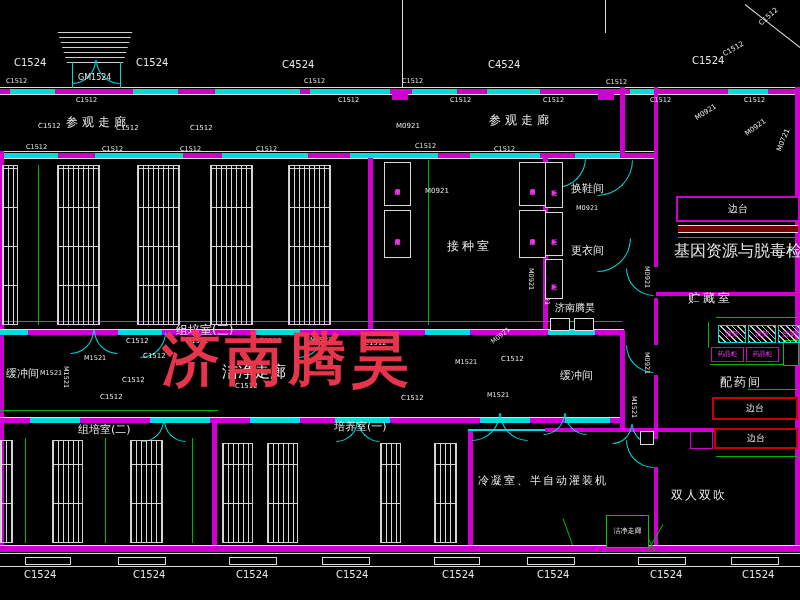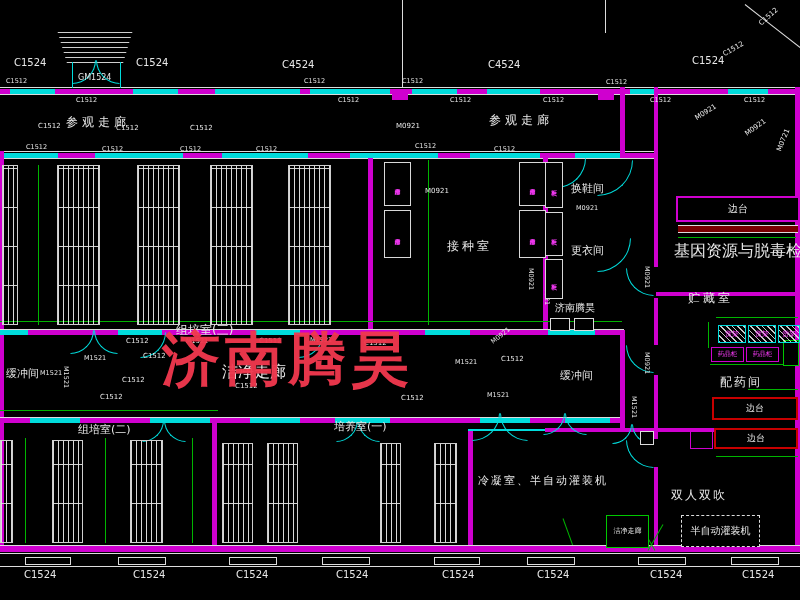--- a/index.html
+++ b/index.html
@@ -243,21 +243,20 @@
     <div class="lbl" style="left: 742px; top: 570px; font-size: 10px;">C1524</div>
     <div class="bx" style="left: 676px; top: 196px; width: 124px; height: 26px; border: 2px solid rgb(207, 0, 207); color: rgb(232, 232, 232); font-size: 10px;">边台</div>
     <div class="bx hatch" style="left: 718px; top: 325px; width: 28px; height: 18px; border: 1px solid rgb(0, 220, 220); color: rgb(255, 60, 255); font-size: 7px;">货架</div>
     <div class="bx hatch" style="left: 748px; top: 325px; width: 28px; height: 18px; border: 1px solid rgb(0, 220, 220); color: rgb(255, 60, 255); font-size: 7px;">货架</div>
     <div class="bx hatch" style="left: 778px; top: 325px; width: 22px; height: 18px; border: 1px solid rgb(0, 220, 220); color: rgb(255, 60, 255); font-size: 7px;">货架</div>
     <div class="bx" style="left: 711px; top: 347px; width: 33px; height: 15px; border: 1px solid rgb(207, 0, 207); color: rgb(255, 60, 255); font-size: 6.5px;">药品柜</div>
     <div class="bx" style="left: 746px; top: 347px; width: 33px; height: 15px; border: 1px solid rgb(207, 0, 207); color: rgb(255, 60, 255); font-size: 6.5px;">药品柜</div>
     <div class="bx" style="left: 712px; top: 397px; width: 86px; height: 23px; border: 2px solid rgb(200, 0, 0); color: rgb(232, 232, 232); font-size: 9px;">边台</div>
     <div class="bx" style="left: 714px; top: 428px; width: 84px; height: 21px; border: 2px solid rgb(200, 0, 0); color: rgb(232, 232, 232); font-size: 9px;">边台</div>
     <div class="bx" style="left: 606px; top: 515px; width: 43px; height: 33px; border: 1px solid rgb(0, 200, 0); color: rgb(232, 232, 232); font-size: 7px;">洁净走廊</div>
-    <div class="bx" style="left: 681px; top: 515px; width: 79px; height: 32px; border: 1px dashed rgb(220, 220, 220); color: rgb(232, 232, 232); font-size: 10px;">半自动灌装机</div>
     <div class="bx vtx" style="left: 384px; top: 162px; width: 27px; height: 44px; border: 1px solid rgb(216, 216, 216); color: rgb(255, 60, 255); font-size: 6px;">超净工作台</div>
     <div class="bx vtx" style="left: 384px; top: 210px; width: 27px; height: 48px; border: 1px solid rgb(216, 216, 216); color: rgb(255, 60, 255); font-size: 6px;">超净工作台</div>
     <div class="bx vtx" style="left: 519px; top: 162px; width: 27px; height: 44px; border: 1px solid rgb(216, 216, 216); color: rgb(255, 60, 255); font-size: 6px;">超净工作台</div>
     <div class="bx vtx" style="left: 519px; top: 210px; width: 27px; height: 48px; border: 1px solid rgb(216, 216, 216); color: rgb(255, 60, 255); font-size: 6px;">超净工作台</div>
     <div class="bx vtx" style="left: 545px; top: 162px; width: 18px; height: 46px; border: 1px solid rgb(216, 216, 216); color: rgb(255, 60, 255); font-size: 6px;">更衣柜</div>
     <div class="bx vtx" style="left: 545px; top: 212px; width: 18px; height: 44px; border: 1px solid rgb(216, 216, 216); color: rgb(255, 60, 255); font-size: 6px;">更衣柜</div>
     <div class="bx vtx" style="left: 545px; top: 259px; width: 18px; height: 40px; border: 1px solid rgb(216, 216, 216); color: rgb(255, 60, 255); font-size: 6px;">更衣柜</div>
   </div>
 
 </body></html>

